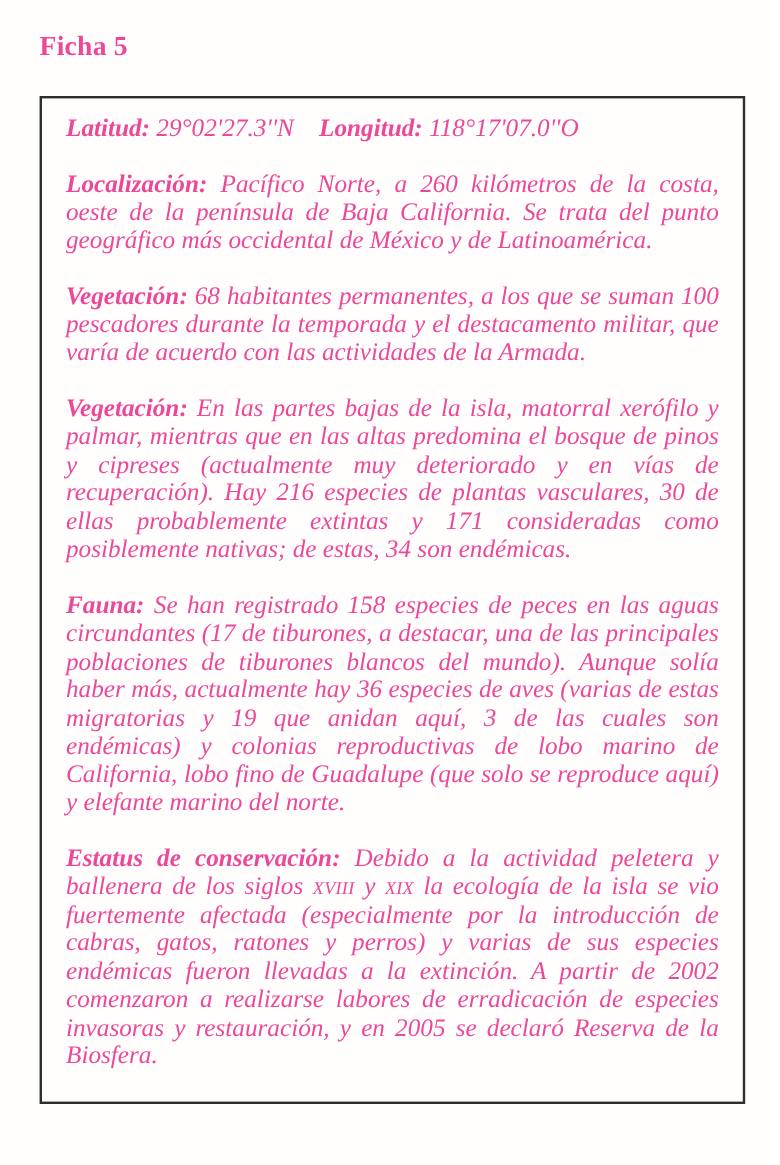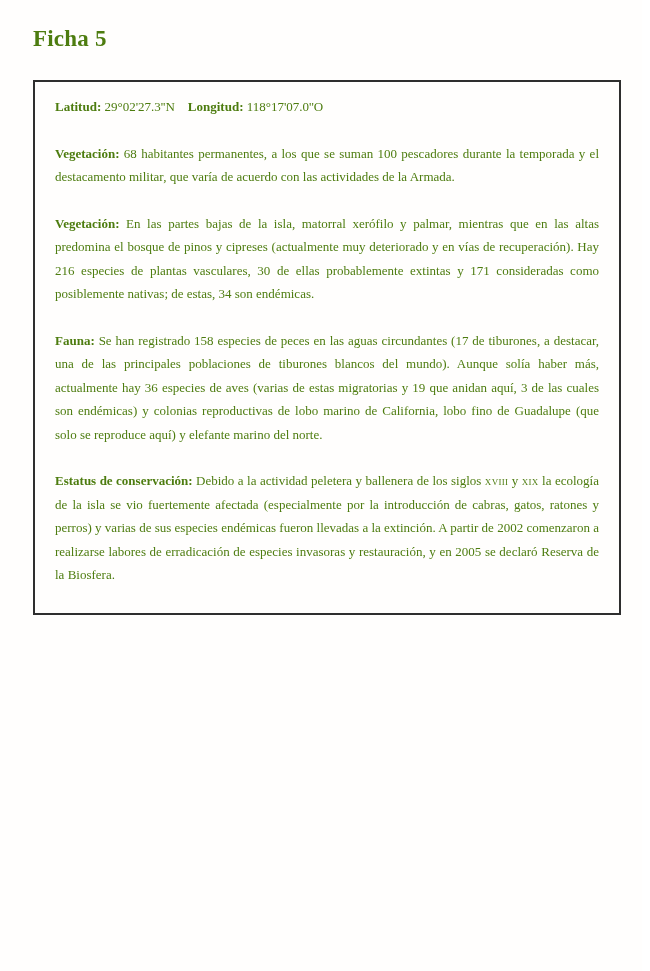--- a/index.html
+++ b/index.html
@@ -6,57 +6,59 @@
     margin: 0;
     padding: 0;
     background: #ffffff;
   }
   .page {
     position: relative;
     width: 642px;
     height: 971px;
     box-sizing: border-box;
     background: #fffefd;
-    color: #4d7c0f;
+    color: #ec4899;
     font-family: "Liberation Serif", "DejaVu Serif", serif;
     padding: 26px 29px 0 33px;
     overflow: hidden;
   }
   .page-title {
     font-size: 23px;
     font-weight: bold;
     letter-spacing: 0.2px;
     margin: 0 0 29px 0;
     line-height: 1.1;
   }
   .ficha-card {
     box-sizing: border-box;
     width: 588px;
     border: 2px solid #2e2e2e;
     background: #fffefd;
     padding: 13px 20px 26px 20px;
   }
   .para {
     margin: 0 0 23px 0;
-    font-size: 13px;
+    font-size: 21px;
     line-height: 23.5px;
     text-align: justify;
     hyphens: auto;
+    font-style: italic;
     -webkit-hyphens: auto;
   }
   .para:last-child { margin-bottom: 0; }
   .para .lbl { font-weight: bold; }
   .para .sc { font-variant: small-caps; letter-spacing: 0.3px; }
 </style>
 </head>
 <body>
 
 <div class="page">
   <h1 class="page-title">Ficha 5</h1>
 
   <div class="ficha-card">
       <p class="para"><span class="lbl">Latitud:</span><span> 29°02'27.3''N</span><span> </span><span class="lbl">Longitud:</span><span> 118°17'07.0''O</span></p>
+      <p class="para"><span class="lbl">Localización:</span><span> Pacífico Norte, a 260 kilómetros de la costa, oeste de la península de Baja California. Se trata del punto geográfico más occidental de México y de Latinoamérica.</span></p>
       <p class="para"><span class="lbl">Vegetación:</span><span> 68 habitantes permanentes, a los que se suman 100 pescadores durante la temporada y el destacamento militar, que varía de acuerdo con las actividades de la Armada.</span></p>
       <p class="para"><span class="lbl">Vegetación:</span><span> En las partes bajas de la isla, matorral xerófilo y palmar, mientras que en las altas predomina el bosque de pinos y cipreses (actualmente muy deteriorado y en vías de recuperación). Hay 216 especies de plantas vasculares, 30 de ellas probablemente extintas y 171 consideradas como posiblemente nativas; de estas, 34 son endémicas.</span></p>
       <p class="para"><span class="lbl">Fauna:</span><span> Se han registrado 158 especies de peces en las aguas circundantes (17 de tiburones, a destacar, una de las principales poblaciones de tiburones blancos del mundo). Aunque solía haber más, actualmente hay 36 especies de aves (varias de estas migratorias y 19 que anidan aquí, 3 de las cuales son endémicas) y colonias reproductivas de lobo marino de California, lobo fino de Guadalupe (que solo se reproduce aquí) y elefante marino del norte.</span></p>
       <p class="para"><span class="lbl">Estatus de conservación:</span><span> Debido a la actividad peletera y ballenera de los siglos </span><span class="sc">xviii</span><span> y </span><span class="sc">xix</span><span> la ecología de la isla se vio fuertemente afectada (especialmente por la introducción de cabras, gatos, ratones y perros) y varias de sus especies endémicas fueron llevadas a la extinción. A partir de 2002 comenzaron a realizarse labores de erradicación de especies invasoras y restauración, y en 2005 se declaró Reserva de la Biosfera.</span></p>
     </div>
 </div>
 
 </body></html>

